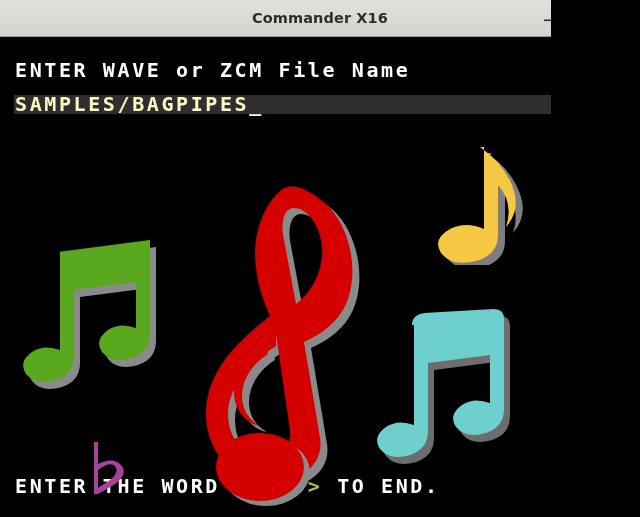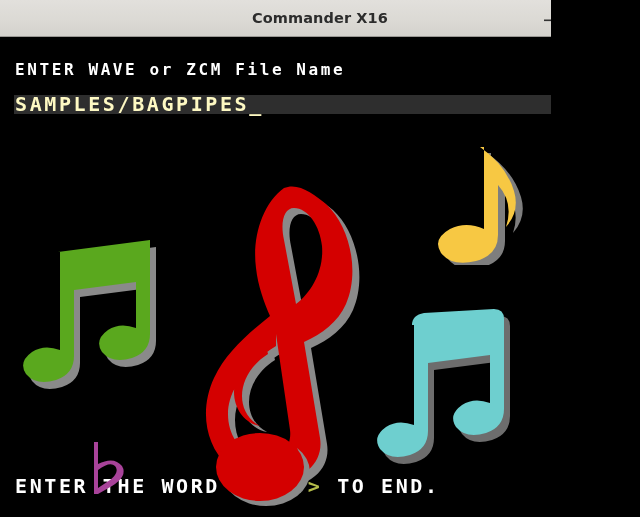--- a/index.html
+++ b/index.html
@@ -81,21 +81,21 @@
     white-space: pre;
     letter-spacing: 2.6px;
     -webkit-font-smoothing: none;
     user-select: none;
   }
 
   #prompt-line {
     position: absolute;
     left: 15px;
     top: 22px;
-    font-size: 16px;
+    font-size: 20px;
     line-height: 22px;
     color: #ffffff;
   }
 
   #input-bar {
     position: absolute;
     left: 14px;
     top: 58px;
     width: 612px;
     height: 19px;

